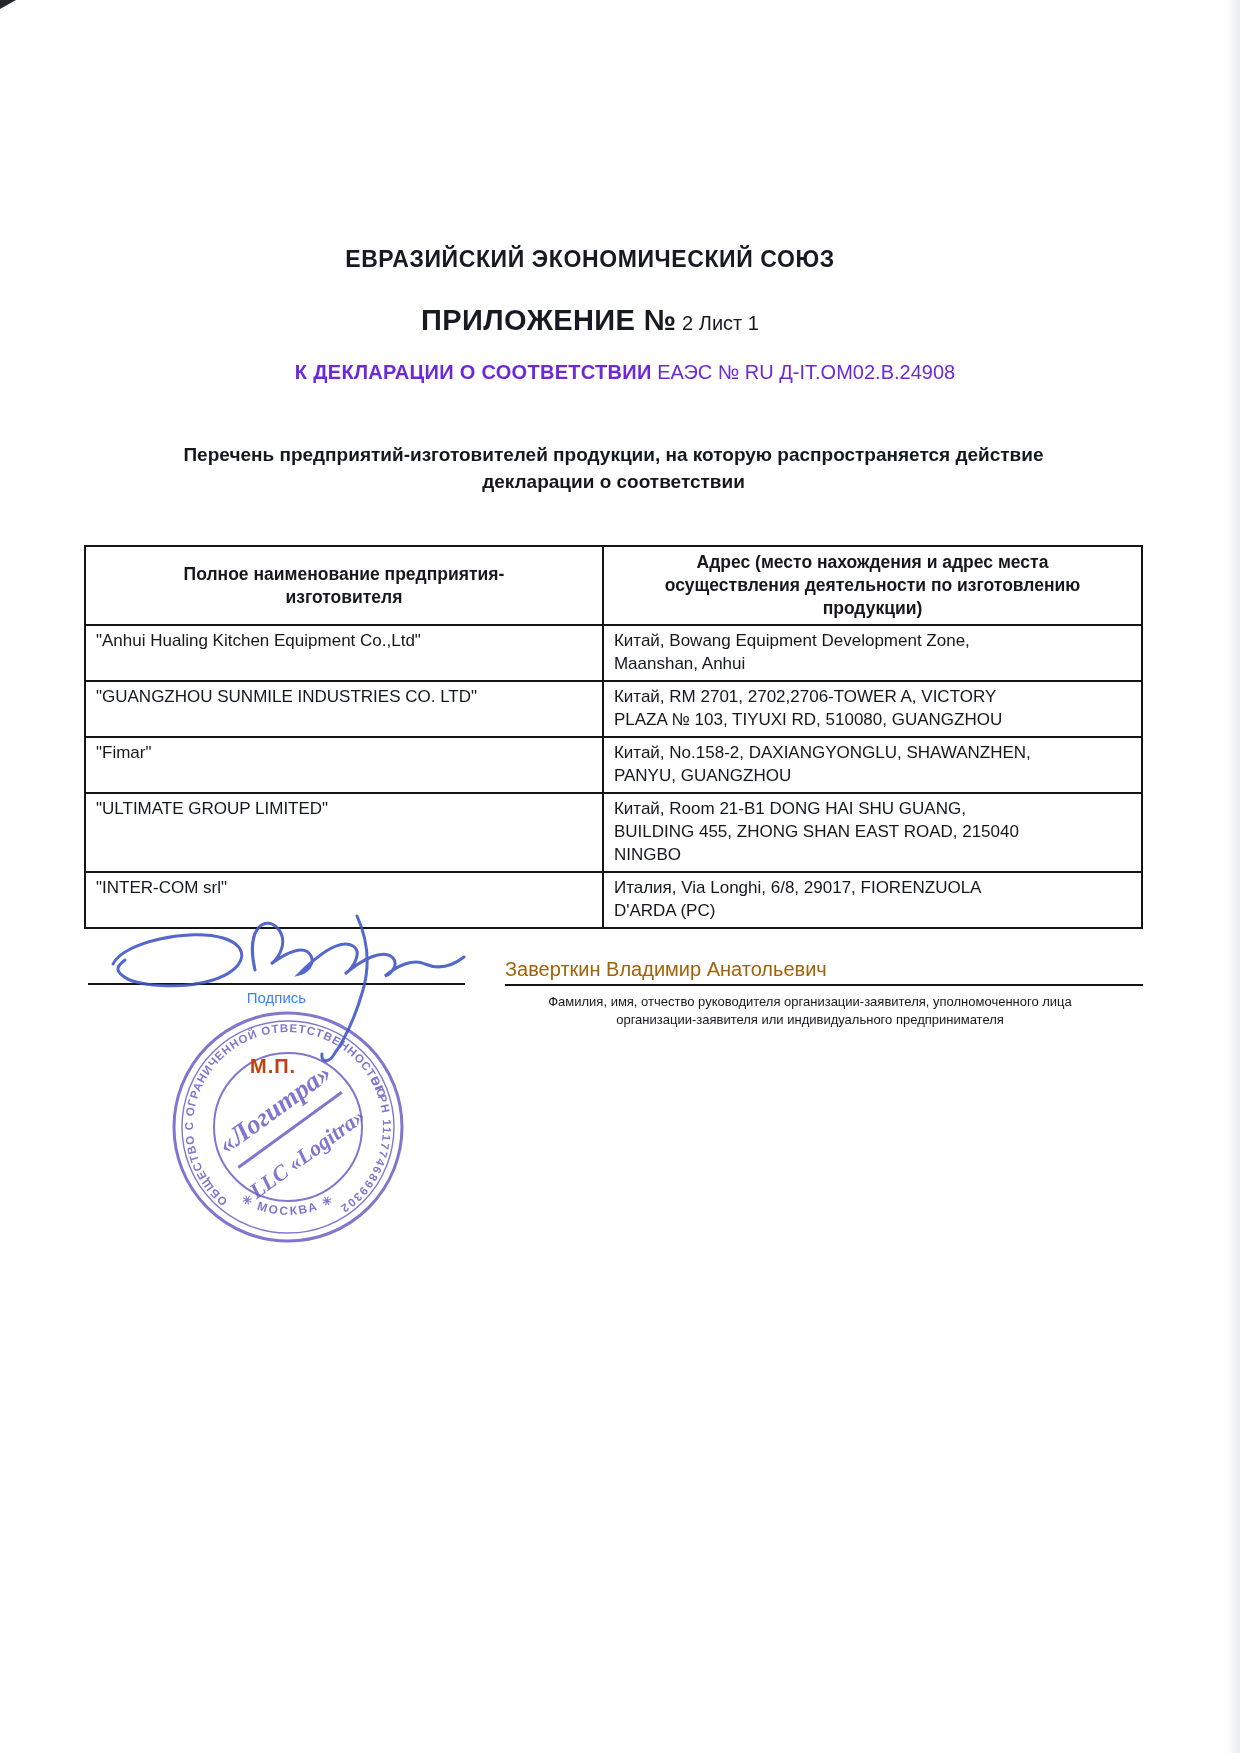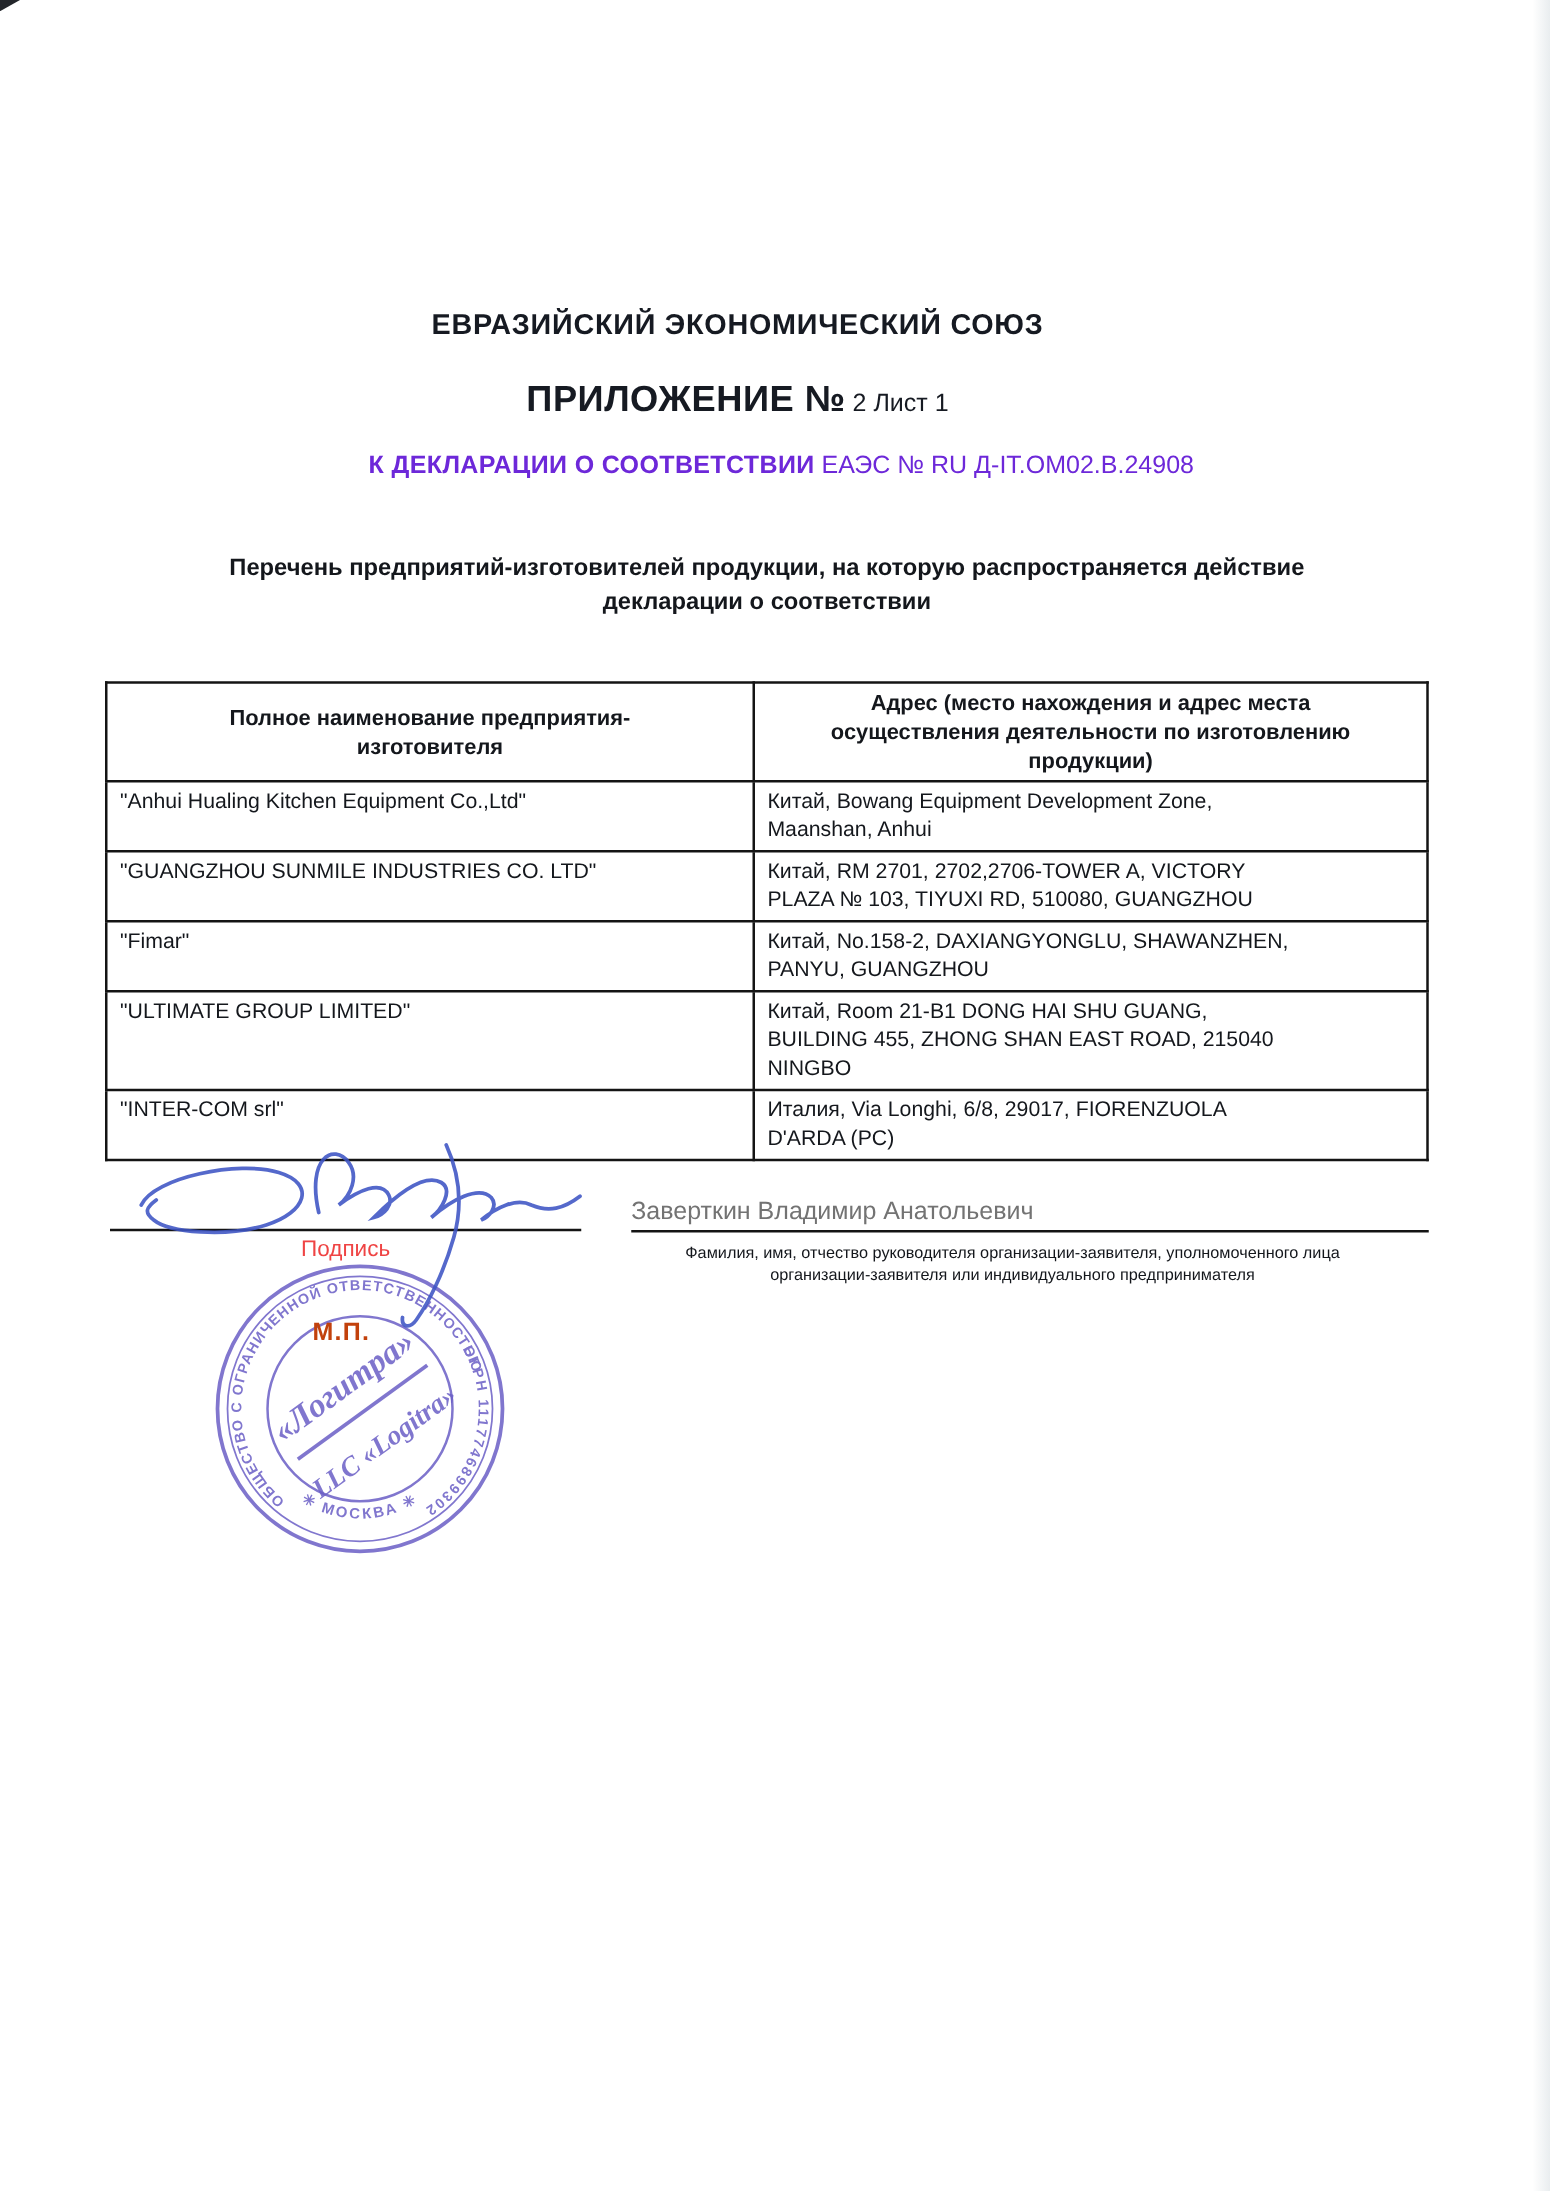--- a/index.html
+++ b/index.html
@@ -25,22 +25,22 @@
   table.mfg{left:84px;top:545px;width:1059px;border-collapse:collapse;
     table-layout:fixed;}
   table.mfg,table.mfg th,table.mfg td{border:2px solid #141414;}
   table.mfg th{font-size:17.5px;font-weight:bold;text-align:center;
     vertical-align:middle;padding:4px 10px;line-height:23px;color:#14171c;}
   table.mfg td{font-size:17px;font-weight:normal;vertical-align:top;
     padding:3px 10px 5px 10px;line-height:23px;color:#14171c;}
   .sheet-note{left:84px;top:876px;width:1232px;text-align:right;font-size:17px;color:#14171c;}
   
   .sig-line{left:88px;top:983px;width:377px;height:2px;background:#141414;}
-  .sig-caption{left:88px;top:989px;width:377px;text-align:center;font-size:18px;color:#ef4444;}
-  .head-name{left:505px;top:958px;width:640px;font-size:20px;color:#737373;}
+  .sig-caption{left:88px;top:989px;width:377px;text-align:center;font-size:15px;color:#3b82f6;}
+  .head-name{left:505px;top:958px;width:640px;font-size:20px;color:#a16207;}
   .name-line{left:505px;top:984px;width:638px;height:2px;background:#141414;}
   .name-caption{left:455px;top:993px;width:710px;text-align:center;
     font-size:13px;line-height:18px;color:#14171c;}
   .mp-label{left:250px;top:1055px;font-size:20px;font-weight:bold;
     letter-spacing:1px;color:#c2410c;z-index:5;}
   .sig-svg{left:95px;top:886px;z-index:4;}
   .stamp-svg{left:162px;top:1001px;z-index:3;}
   
   .edge-shadow{right:0;top:0;bottom:0;width:14px;
     background:linear-gradient(to right,#ffffff,#e9edef);}

